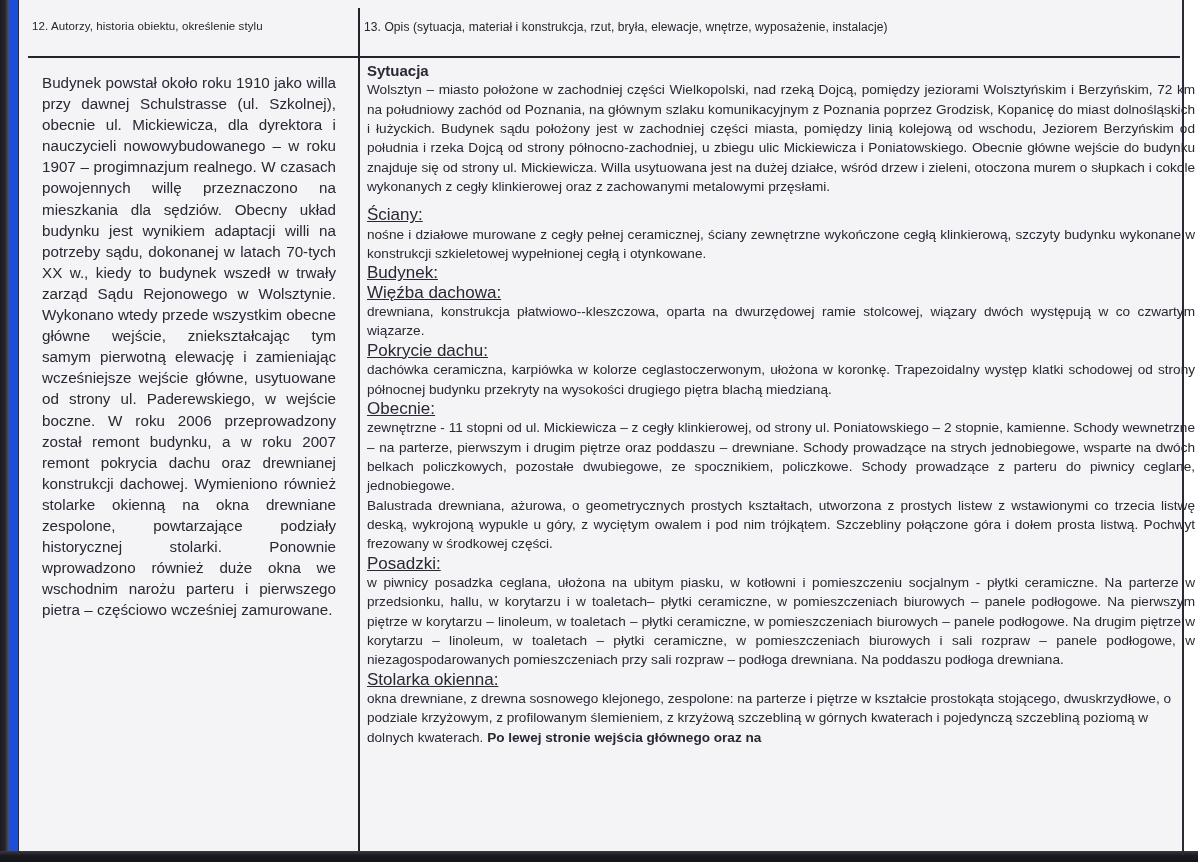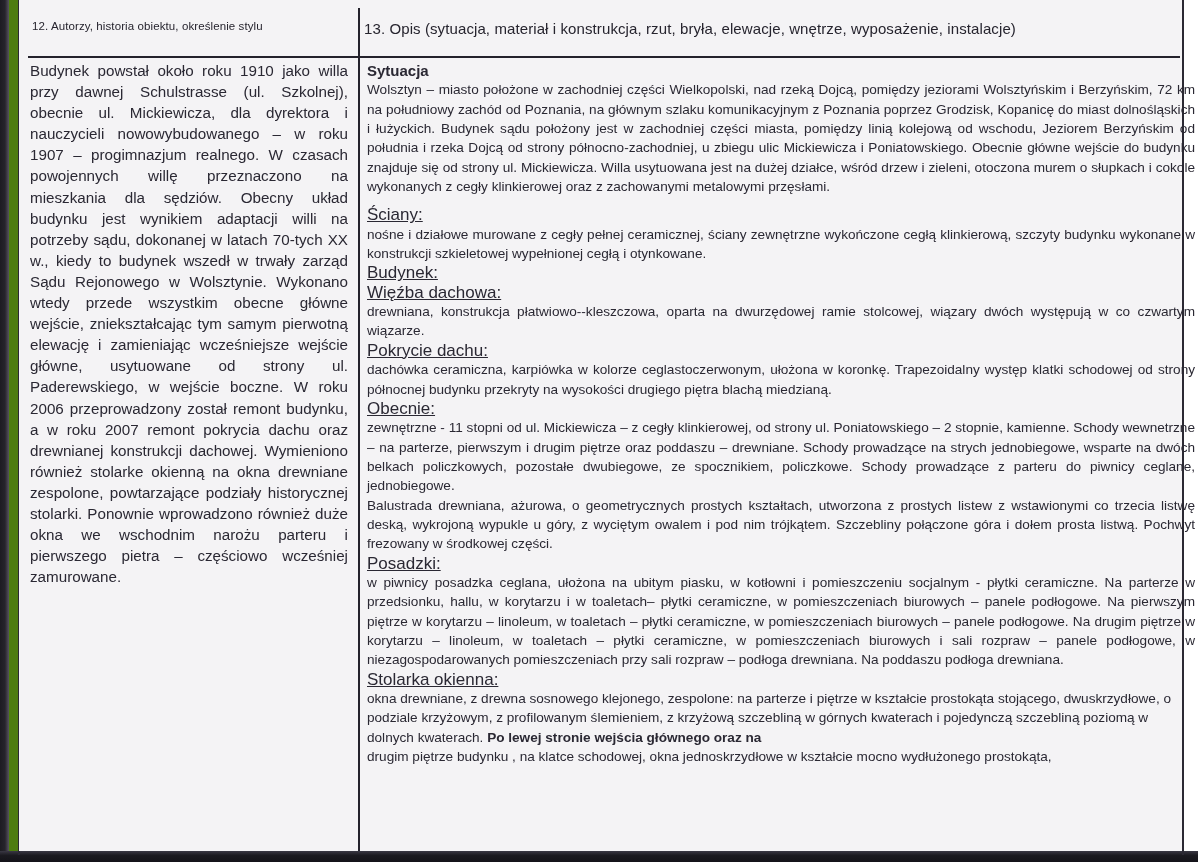--- a/index.html
+++ b/index.html
@@ -12,21 +12,21 @@
     height: 862px;
     overflow: hidden;
     font-family: "Liberation Sans", sans-serif;
   }
 
   
   #scan {
     position: relative;
     width: 1011px;
     height: 862px;
-    background: #4d7c0f;
+    background: #1d4ed8;
     box-sizing: border-box;
   }
   
   .scan-edge-left {
     position: absolute;
     left: 0; top: 0;
     width: 9px; height: 862px;
     background: linear-gradient(to right,#1d1c22 0%,#26242c 55%,#58555f 100%);
   }
   .scan-edge-bottom {
@@ -77,21 +77,21 @@
     top: 20px;
     font-size: 11.5px;
     color: #26242e;
     letter-spacing: 0.1px;
     white-space: nowrap;
   }
   .hdr-right {
     position: absolute;
     left: 345px;
     top: 20px;
-    font-size: 15px;
+    font-size: 12px;
     color: #26242e;
     letter-spacing: 0.1px;
     white-space: nowrap;
   }
 
   
   .hrule {
     position: absolute;
     left: 9px;
     top: 56px;
@@ -115,21 +115,21 @@
     position: absolute;
     left: 11px;
     top: 60px;
     width: 318px;
     font-size: 15.2px;
     line-height: 21.1px;
     color: #2a2833;
     text-align: justify;
     text-justify: inter-word;
   }
-  .col-left p { margin: 0; }
+  .col-left p { margin: 12px; }
 
   .col-right {
     position: absolute;
     left: 348px;
     top: 61px;
     width: 828px;
     font-size: 13.6px;
     line-height: 19.35px;
     color: #2a2833;
   }
@@ -198,18 +198,17 @@
 
       <p class="sub-title">Obecnie:</p>
       <p>zewnętrzne - 11 stopni od ul. Mickiewicza – z cegły klinkierowej, od strony ul. Poniatowskiego – 2 stopnie, kamienne. Schody wewnetrzne – na parterze, pierwszym i drugim piętrze oraz poddaszu – drewniane. Schody prowadzące na strych jednobiegowe, wsparte na dwóch belkach policzkowych, pozostałe dwubiegowe, ze spocznikiem, policzkowe. Schody prowadzące z parteru do piwnicy ceglane, jednobiegowe.</p>
       <p>Balustrada drewniana, ażurowa, o geometrycznych prostych kształtach, utworzona z prostych listew z wstawionymi co trzecia listwę deską, wykrojoną wypukle u góry,  z wyciętym owalem i pod nim trójkątem.  Szczebliny połączone góra i dołem prosta listwą. Pochwyt frezowany w środkowej części.</p>
 
       <p class="sub-title">Posadzki:</p>
       <p>w piwnicy posadzka ceglana, ułożona na ubitym piasku, w kotłowni i pomieszczeniu socjalnym  - płytki ceramiczne. Na parterze w przedsionku, hallu, w korytarzu i w toaletach– płytki ceramiczne,  w pomieszczeniach biurowych – panele podłogowe. Na pierwszym piętrze w korytarzu – linoleum, w toaletach – płytki ceramiczne, w pomieszczeniach biurowych – panele podłogowe. Na drugim piętrze w korytarzu – linoleum, w toaletach – płytki ceramiczne, w pomieszczeniach biurowych i sali rozpraw – panele podłogowe, w niezagospodarowanych pomieszczeniach przy sali rozpraw – podłoga drewniana. Na poddaszu podłoga drewniana.</p>
 
       <p class="sub-title">Stolarka okienna:</p>
       <p class="noj"><span>okna drewniane, z drewna sosnowego klejonego, zespolone: na parterze i piętrze w kształcie prostokąta stojącego, dwuskrzydłowe, o podziale krzyżowym, z profilowanym ślemieniem, z krzyżową szczebliną w górnych kwaterach i pojedynczą szczebliną poziomą w dolnych kwaterach. </span><span class="b">Po lewej stronie wejścia głównego oraz na</span></p>
-      <p class="noj">drugim piętrze budynku , na klatce schodowej, okna jednoskrzydłowe w kształcie mocno wydłużonego prostokąta,</p>
 
     </div>
 
   </div>
 </div>
 
 </body></html>

